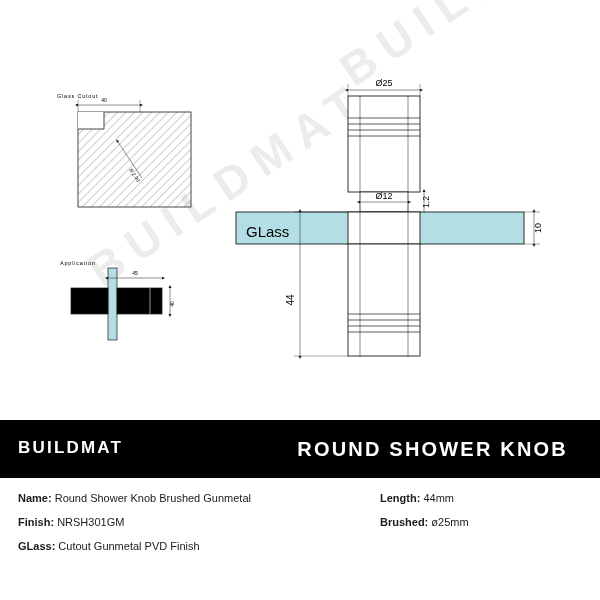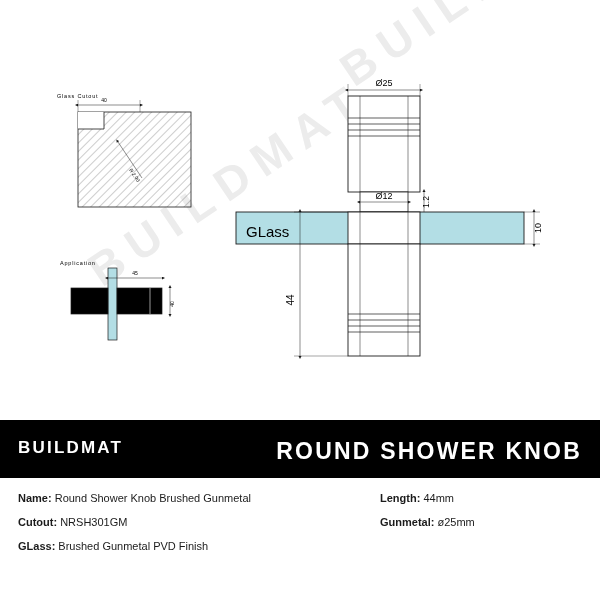--- a/index.html
+++ b/index.html
@@ -76,24 +76,24 @@
     left: 18px;
     top: 18px;
     color: #ffffff;
     font-size: 17px;
     font-weight: 700;
     letter-spacing: 2.2px;
     font-family: "Liberation Sans", sans-serif;
   }
   .banner-title {
     position: absolute;
-    right: 18px;
+    right: 32px;
     top: 18px;
     color: #ffffff;
-    font-size: 23px;
+    font-size: 20px;
     font-weight: 700;
     letter-spacing: 2.2px;
     font-family: "Liberation Sans", sans-serif;
   }
 
   
   .specs {
     position: absolute;
     left: 0;
     top: 478px;
@@ -243,30 +243,30 @@
     <div class="banner-brand">BUILDMAT</div>
     <div class="banner-title">ROUND SHOWER KNOB</div>
   </div>
 
   <div class="specs">
     <div class="spec-row col-left row-1">
       <span class="spec-label">Name:</span>
       <span class="spec-value">Round Shower Knob Brushed Gunmetal</span>
     </div>
     <div class="spec-row col-left row-2">
-      <span class="spec-label">Cutout:</span>
+      <span class="spec-label">Finish:</span>
       <span class="spec-value">NRSH301GM</span>
     </div>
     <div class="spec-row col-left row-3">
       <span class="spec-label">GLass:</span>
-      <span class="spec-value">Brushed Gunmetal PVD Finish</span>
+      <span class="spec-value">Cutout Gunmetal PVD Finish</span>
     </div>
     <div class="spec-row col-right row-1">
       <span class="spec-label">Length:</span>
       <span class="spec-value">44mm</span>
     </div>
     <div class="spec-row col-right row-2">
-      <span class="spec-label">Gunmetal:</span>
+      <span class="spec-label">Brushed:</span>
       <span class="spec-value">ø25mm</span>
     </div>
   </div>
 
 </div>
 
 </body></html>

